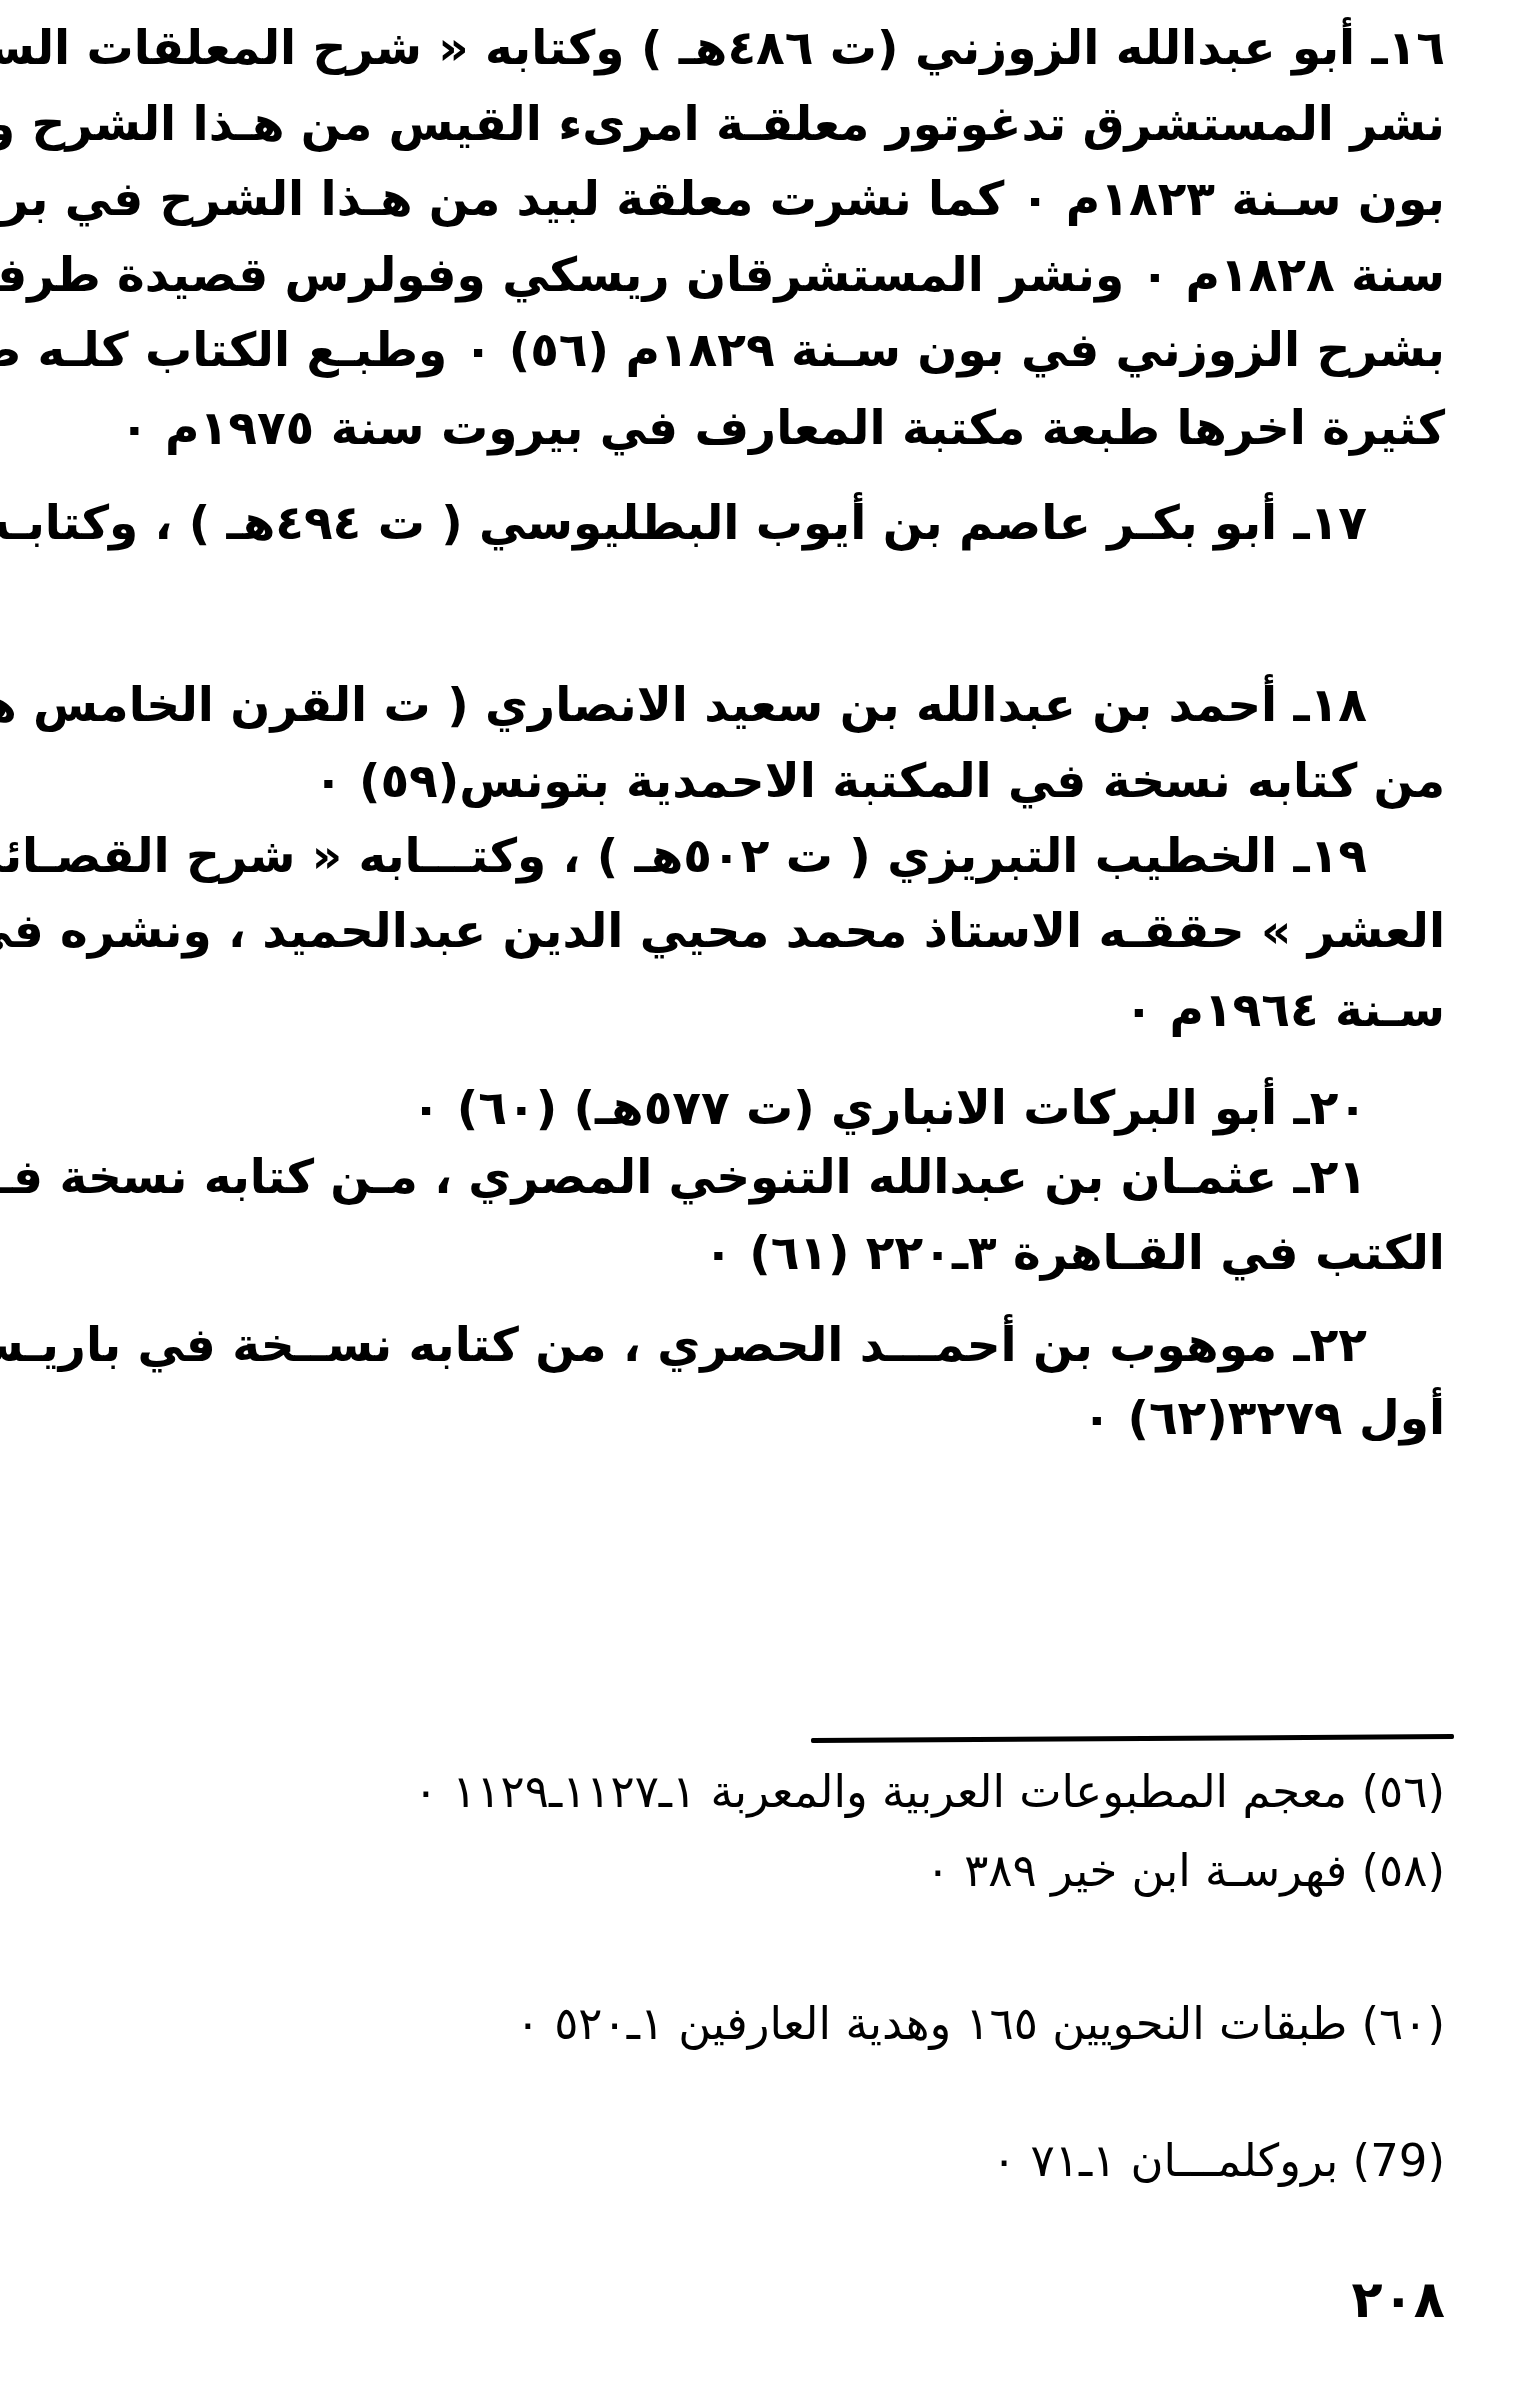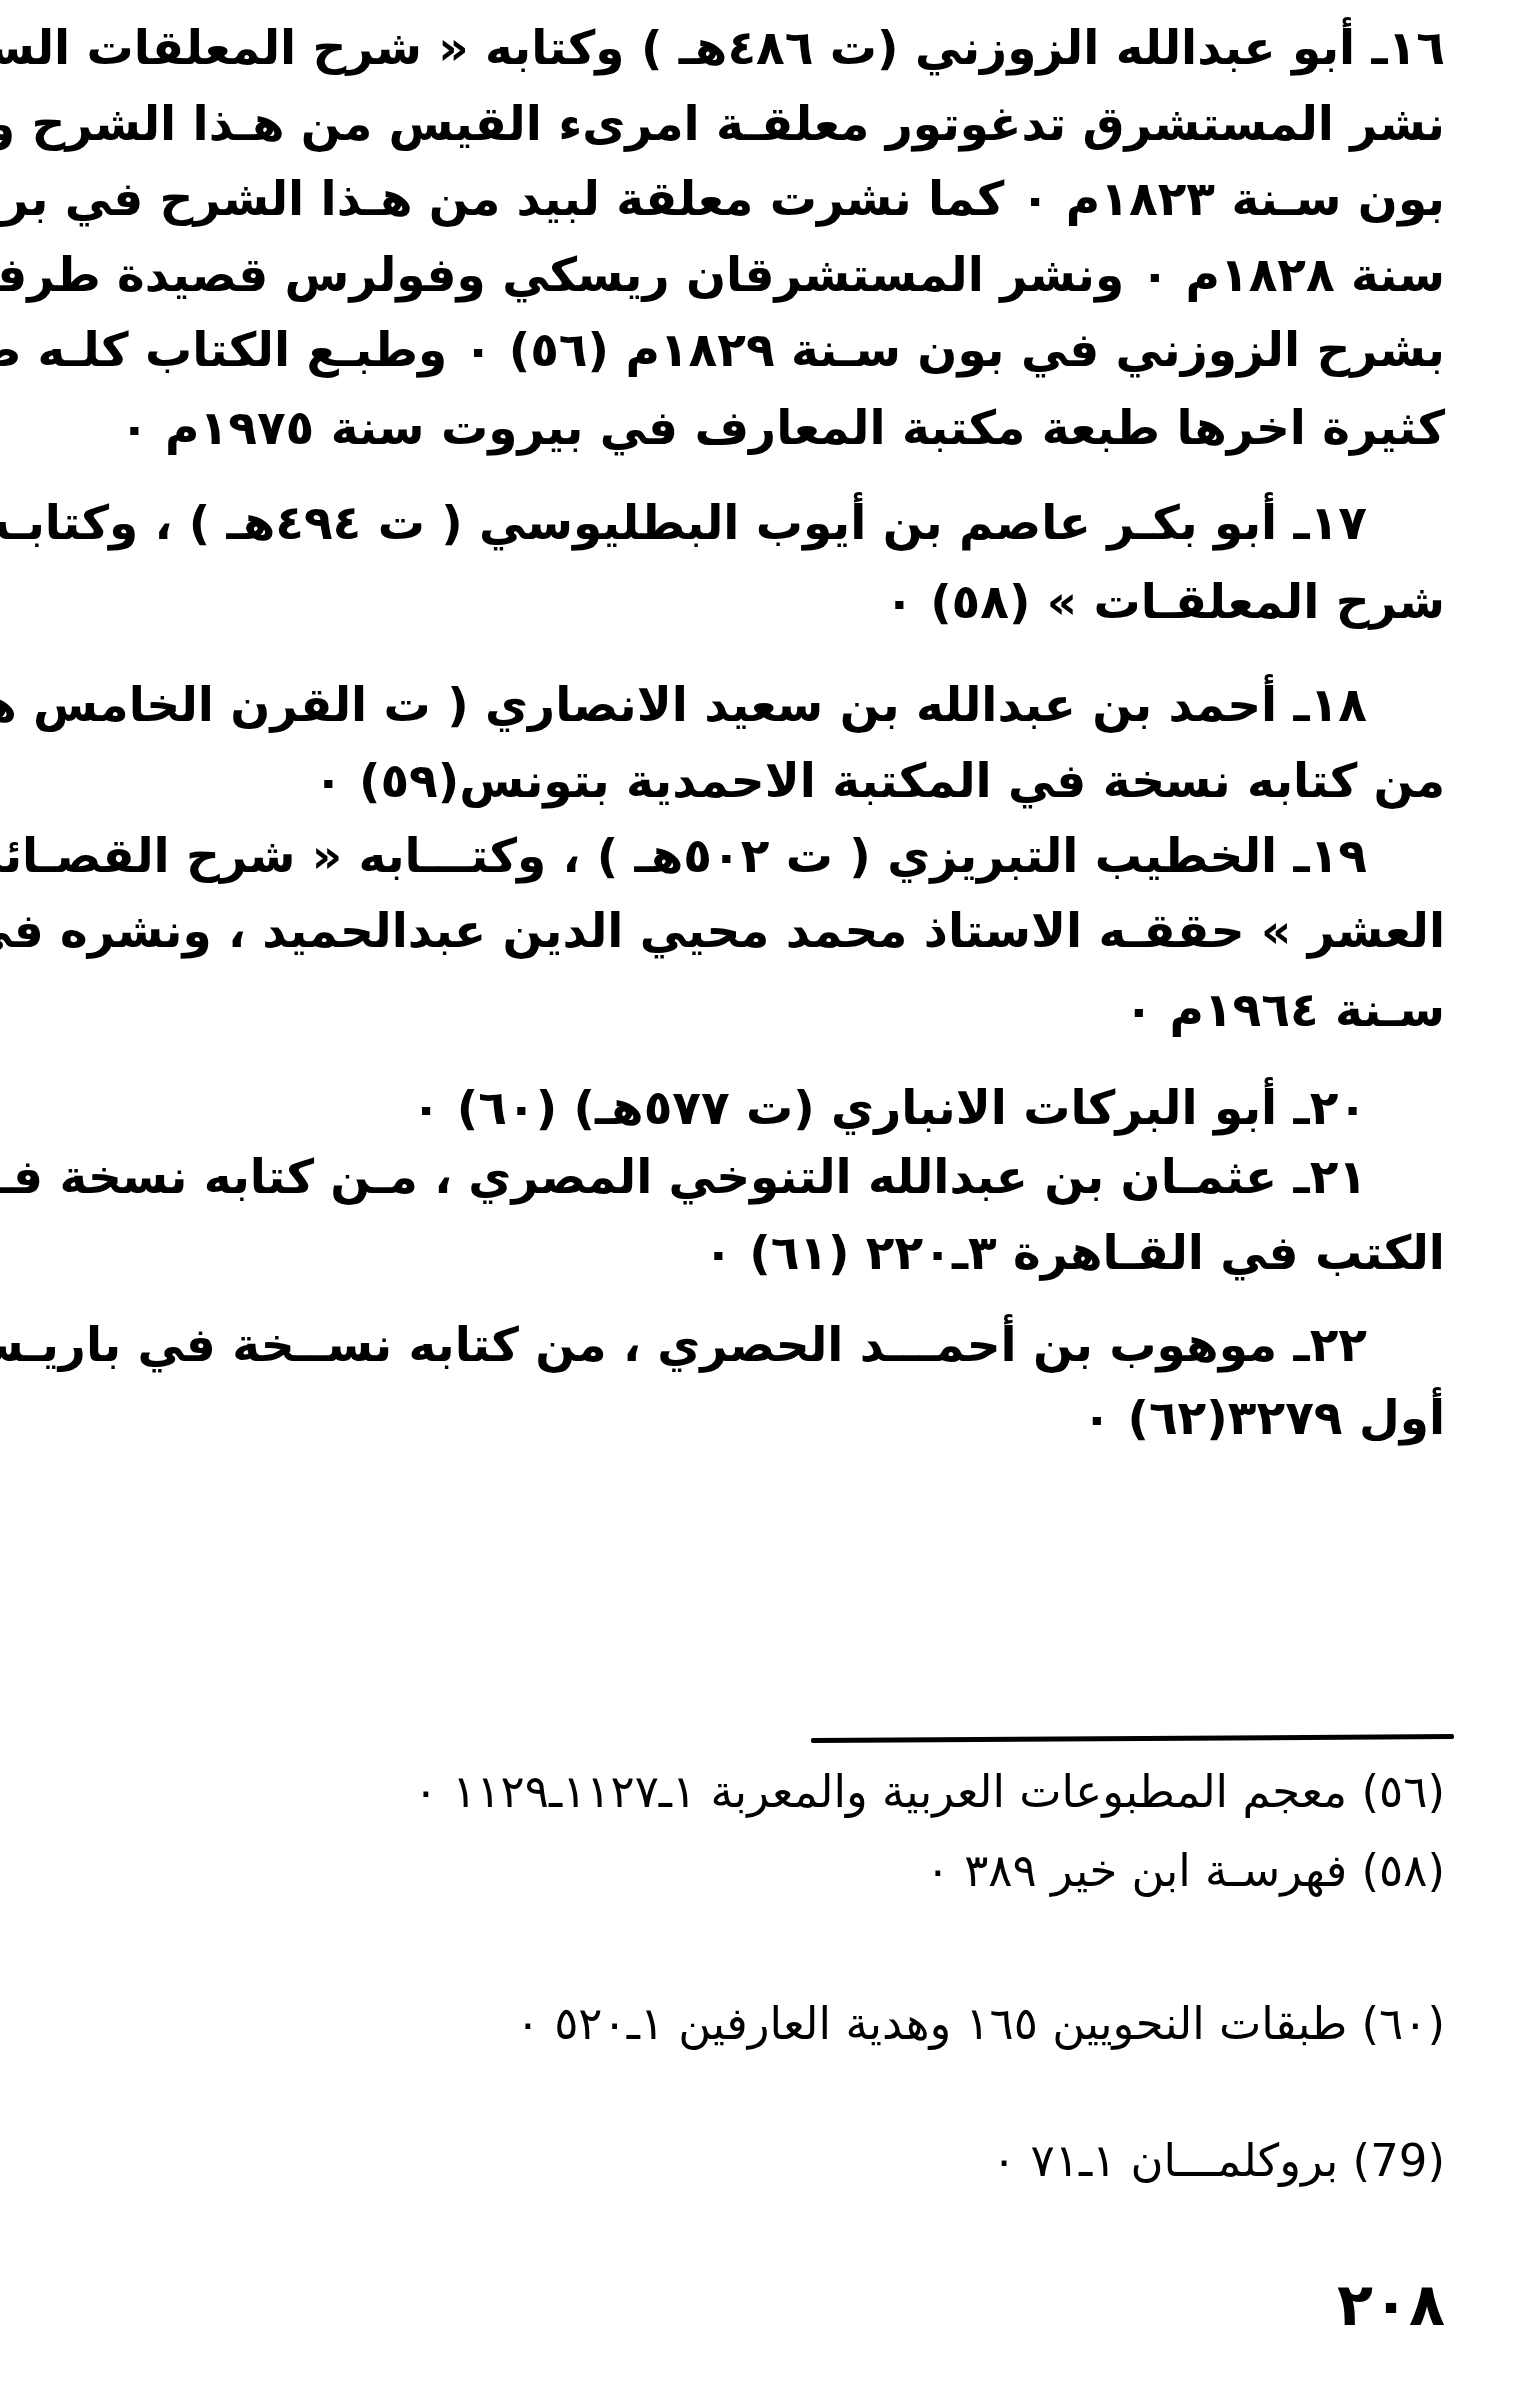--- a/index.html
+++ b/index.html
@@ -21,37 +21,36 @@
     white-space: nowrap; font-weight: normal;
     font-size: 45px; line-height: 67px; right: 95px;
   }
   .rule {
     position: absolute; left: 811px; width: 643px; top: 1736px;
     height: 5px; background: #000; transform: rotate(-0.35deg);
     border-radius: 1.7px;
   }
   .pagenum {
     position: absolute; right: 95px; top: 2270px;
-    font-size: 59px; font-weight: bold; direction: rtl; text-align: center;
+    font-size: 51px; font-weight: bold; direction: rtl; text-align: center;
   }
 </style>
 </head>
 <body>
 
 <div class="page">
 
   <div class="line full" style="top:11.2px">١٦ـ أبو عبدالله الزوزني (ت ٤٨٦هـ ) وكتابه « شرح المعلقات السبع » ٠</div>
   <div class="line full" style="top:87px">نشر المستشرق تدغوتور معلقـة امرىء القيس من هـذا الشرح وطبعها في</div>
   <div class="line full" style="top:162px">بون سـنة ١٨٢٣م ٠ كما نشرت معلقة لبيد من هـذا الشرح في برسلاو</div>
   <div class="line full" style="top:238px">سنة ١٨٢٨م ٠ ونشر المستشرقان ريسكي وفولرس قصيدة طرفة بن العبد</div>
   <div class="line full" style="top:313px">بشرح الزوزني في بون سـنة ١٨٢٩م (٥٦) ٠ وطبـع الكتاب كلـه طبعات</div>
   <div class="line" style="top:391px">كثيرة اخرها طبعة مكتبة المعارف في بيروت سنة ١٩٧٥م ٠</div>
 
   <div class="line indent" style="top:486px;left:84px;text-align:justify;text-align-last:justify">١٧ـ أبو بكـر عاصم بن أيوب البطليوسي ( ت ٤٩٤هـ ) ، وكتابـه</div>
-  <div class="line" style="top:565px">شرح المعلقـات » (٥٨) ٠</div>
 
   <div class="line indent" style="top:668px;left:84px;text-align:justify;text-align-last:justify">١٨ـ أحمد بن عبدالله بن سعيد الانصاري ( ت القرن الخامس هـ ) ٠</div>
   <div class="line" style="top:744px">من كتابه نسخة في المكتبة الاحمدية بتونس(٥٩) ٠</div>
 
   <div class="line indent" style="top:819px;left:84px;text-align:justify;text-align-last:justify">١٩ـ الخطيب التبريزي ( ت ٥٠٢هـ ) ، وكتـــابه « شرح القصـائد</div>
   <div class="line full" style="top:894px">العشر » حققـه الاستاذ محمد محيي الدين عبدالحميد ، ونشره في القـاهرة</div>
   <div class="line" style="top:973px">سـنة ١٩٦٤م ٠</div>
 
   <div class="line indent" style="top:1071px">٢٠ـ أبو البركات الانباري (ت ٥٧٧هـ) (٦٠) ٠</div>
 

